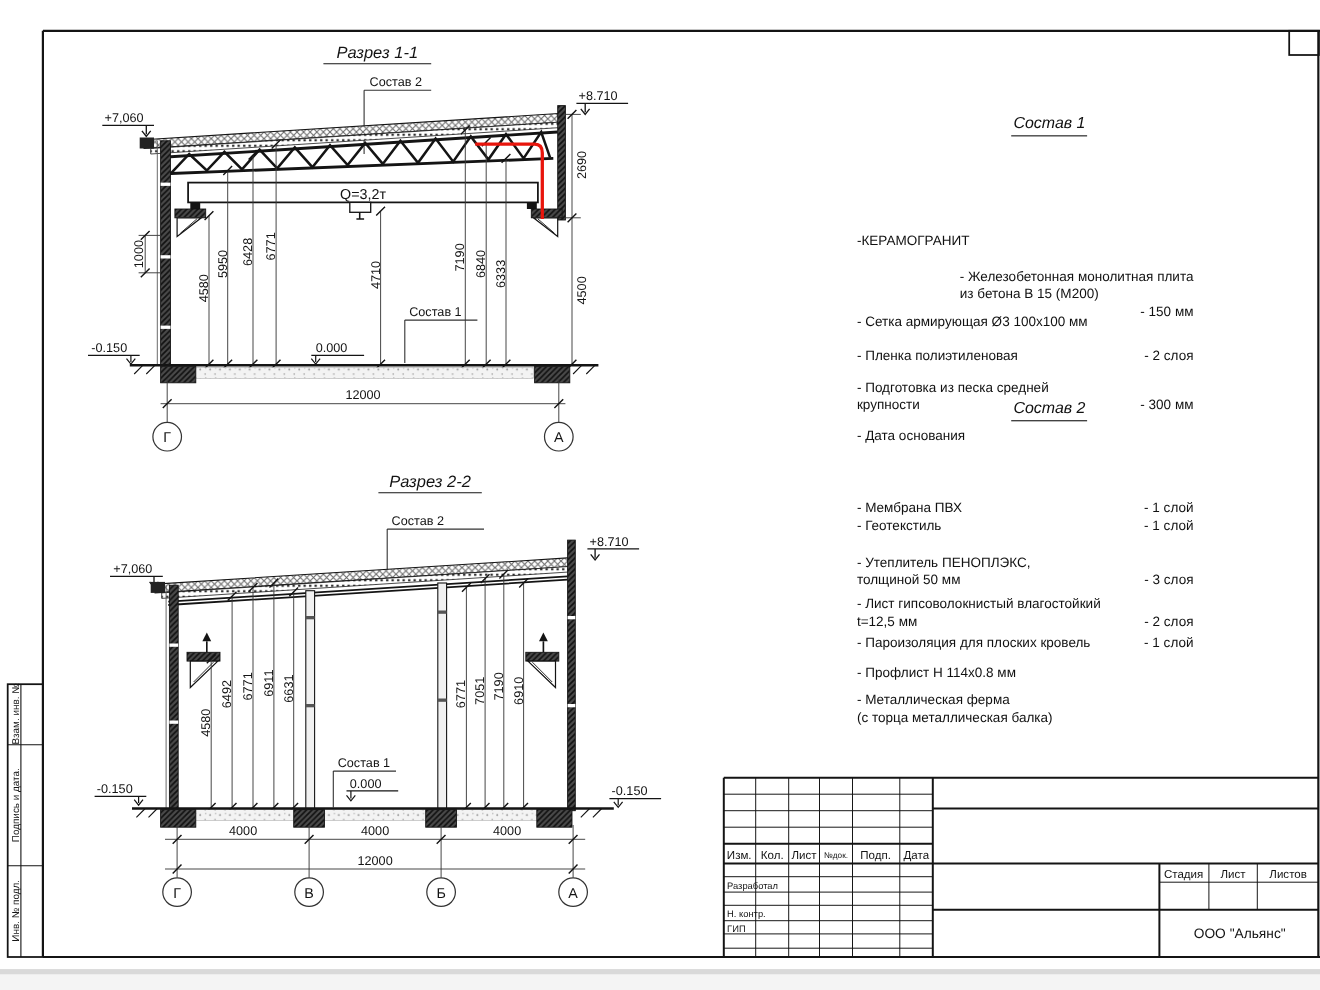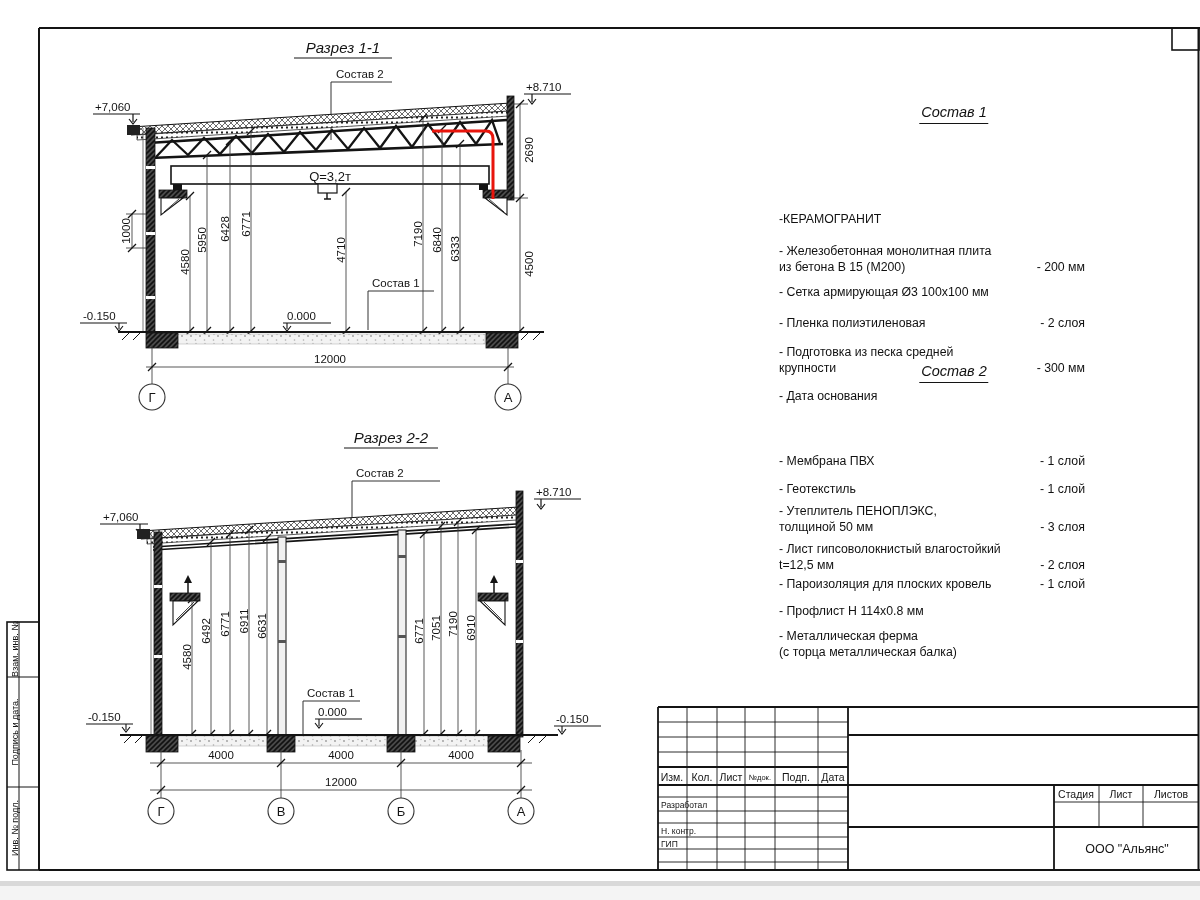--- a/index.html
+++ b/index.html
@@ -313,24 +313,24 @@
   </g>
 </svg>
 
 
 <div class="speclist" style="left:779px;top:103px;height:275px;">
   <div class="heading">Состав 1</div>
   <div class="spec-row" style="top:64px;">
         <span class="spec-name">-КЕРАМОГРАНИТ</span>
         <span class="spec-val"></span>
       </div>
-  <div class="spec-row" style="top:96px;">
+  <div class="spec-row" style="top:96px;flex-direction:column;">
         <span class="spec-name">- Железобетонная  монолитная плита
 из бетона В 15 (М200)</span>
-        <span class="spec-val">- 200 мм</span>
+        <span class="spec-val">- 150 мм</span>
       </div>
   <div class="spec-row" style="top:137px;">
         <span class="spec-name">- Сетка армирующая Ø3 100х100 мм</span>
         <span class="spec-val"></span>
       </div>
   <div class="spec-row" style="top:168px;">
         <span class="spec-name">- Пленка полиэтиленовая</span>
         <span class="spec-val">-  2 слоя</span>
       </div>
   <div class="spec-row" style="top:197px;">
@@ -344,21 +344,21 @@
       </div>
 </div>
 
 
 <div class="speclist" style="left:779px;top:362px;height:260px;">
   <div class="heading">Состав 2</div>
   <div class="spec-row" style="top:47px;align-items:center;">
         <span class="spec-name">- Мембрана ПВХ</span>
         <span class="spec-val">- 1 слой</span>
       </div>
-  <div class="spec-row" style="top:75px;gap:38px;">
+  <div class="spec-row" style="top:64px;gap:38px;">
         <span class="spec-name">- Геотекстиль</span>
         <span class="spec-val">- 1 слой</span>
       </div>
   <div class="spec-row" style="top:97px;">
         <span class="spec-name">- Утеплитель ПЕНОПЛЭКС,
 толщиной 50 мм</span>
         <span class="spec-val">- 3 слоя</span>
       </div>
   <div class="spec-row" style="top:135px;">
         <span class="spec-name">- Лист гипсоволокнистый влагостойкий

